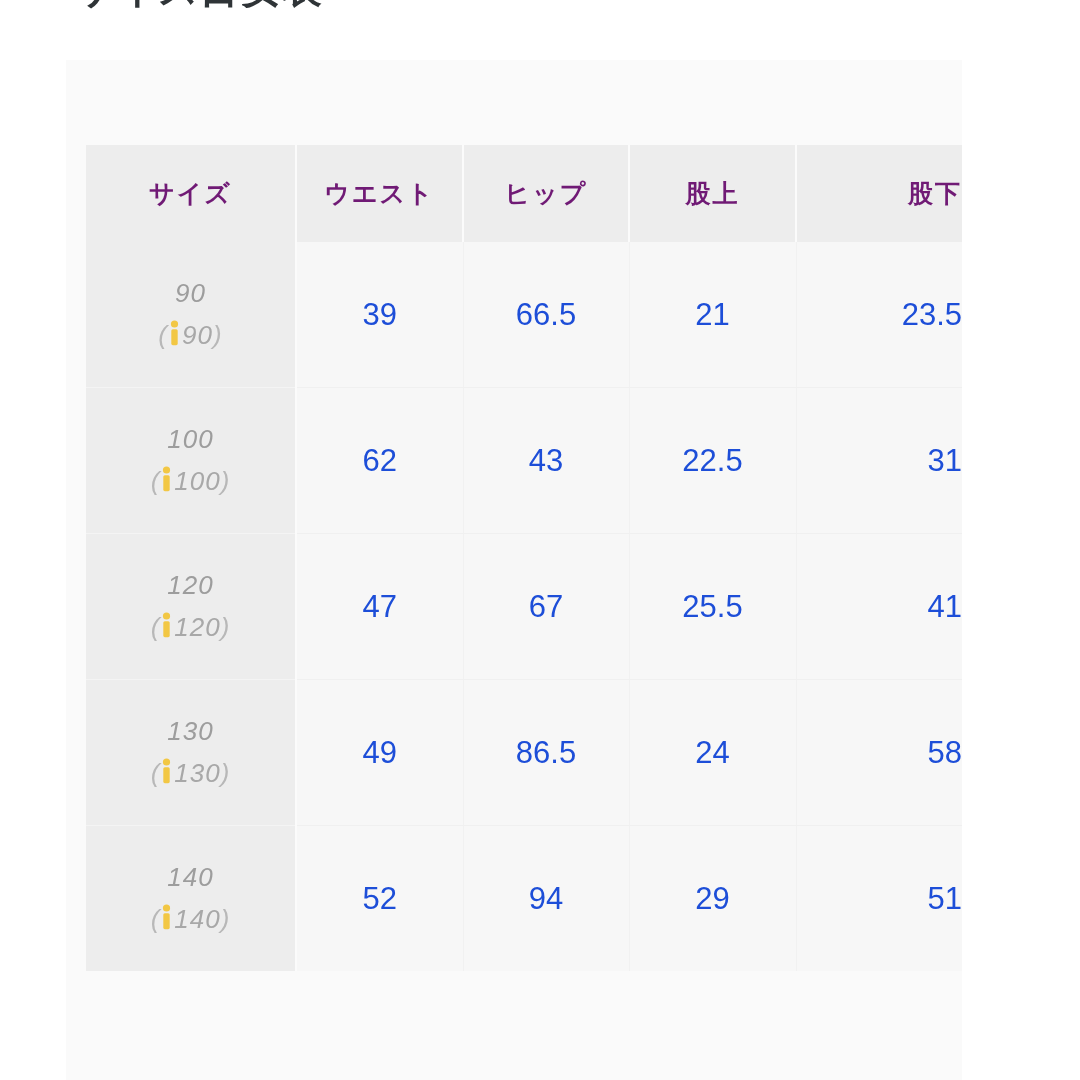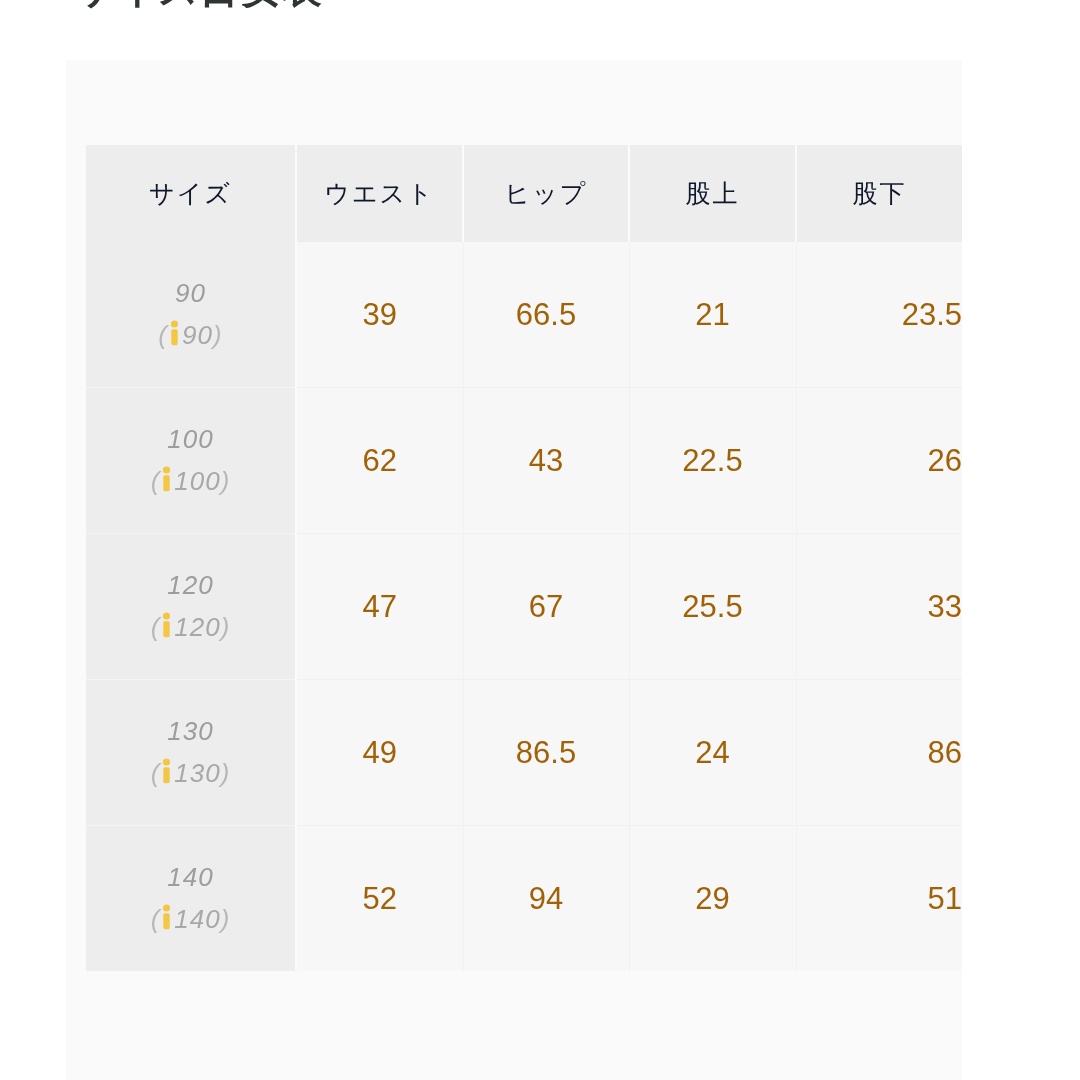--- a/index.html
+++ b/index.html
@@ -63,36 +63,36 @@
   table.size-table col.c-size   { width: 210px; }
   table.size-table col.c-waist  { width: 167px; }
   table.size-table col.c-hip    { width: 166px; }
   table.size-table col.c-rise   { width: 167px; }
   table.size-table col.c-inseam { width: 166px; }
 
   
   thead th {
     height: 97px;
     background: #ededed;
-    color: #0f172a;
+    color: #701a75;
     font-size: 25px;
-    font-weight: 400;
+    font-weight: 700;
     letter-spacing: 2px;
     text-align: center;
     vertical-align: middle;
     border-right: 2px solid #fbfbfb;
     padding: 0;
   }
-  thead th:last-child { border-right: none; }
+  thead th:last-child { border-right: none; text-align: right; }
 
   
   tbody td {
     height: 145px;
     background: #f7f7f7;
-    color: #a16207;
+    color: #1d4ed8;
     font-size: 31px;
     font-weight: 400;
     text-align: center;
     vertical-align: middle;
     border-right: 1px solid #f1f1f1;
     border-bottom: 1px solid #f0f0f0;
     padding: 0;
   }
   tbody td:last-child { border-right: none; text-align: right; }
   tbody tr:last-child td { border-bottom: none; }
@@ -174,47 +174,47 @@
             <td class="size-cell">
               <span class="size-primary">100</span>
               <span class="size-secondary"><span class="paren">(</span><span class="person-icon"><svg width="13" height="26" viewBox="0 0 13 26" xmlns="http://www.w3.org/2000/svg">
                     <circle cx="6.5" cy="4" r="3.6" fill="#f2c744"></circle>
                     <rect x="3.3" y="9.2" width="6.4" height="16" rx="1.6" fill="#f2c744"></rect>
                   </svg></span><span>100</span><span class="paren">)</span></span>
             </td>
             <td>62</td>
             <td>43</td>
             <td>22.5</td>
-            <td>26</td>
+            <td>31</td>
           </tr>
           <tr>
             <td class="size-cell">
               <span class="size-primary">120</span>
               <span class="size-secondary"><span class="paren">(</span><span class="person-icon"><svg width="13" height="26" viewBox="0 0 13 26" xmlns="http://www.w3.org/2000/svg">
                     <circle cx="6.5" cy="4" r="3.6" fill="#f2c744"></circle>
                     <rect x="3.3" y="9.2" width="6.4" height="16" rx="1.6" fill="#f2c744"></rect>
                   </svg></span><span>120</span><span class="paren">)</span></span>
             </td>
             <td>47</td>
             <td>67</td>
             <td>25.5</td>
-            <td>33</td>
+            <td>41</td>
           </tr>
           <tr>
             <td class="size-cell">
               <span class="size-primary">130</span>
               <span class="size-secondary"><span class="paren">(</span><span class="person-icon"><svg width="13" height="26" viewBox="0 0 13 26" xmlns="http://www.w3.org/2000/svg">
                     <circle cx="6.5" cy="4" r="3.6" fill="#f2c744"></circle>
                     <rect x="3.3" y="9.2" width="6.4" height="16" rx="1.6" fill="#f2c744"></rect>
                   </svg></span><span>130</span><span class="paren">)</span></span>
             </td>
             <td>49</td>
             <td>86.5</td>
             <td>24</td>
-            <td>86</td>
+            <td>58</td>
           </tr>
           <tr>
             <td class="size-cell">
               <span class="size-primary">140</span>
               <span class="size-secondary"><span class="paren">(</span><span class="person-icon"><svg width="13" height="26" viewBox="0 0 13 26" xmlns="http://www.w3.org/2000/svg">
                     <circle cx="6.5" cy="4" r="3.6" fill="#f2c744"></circle>
                     <rect x="3.3" y="9.2" width="6.4" height="16" rx="1.6" fill="#f2c744"></rect>
                   </svg></span><span>140</span><span class="paren">)</span></span>
             </td>
             <td>52</td>

